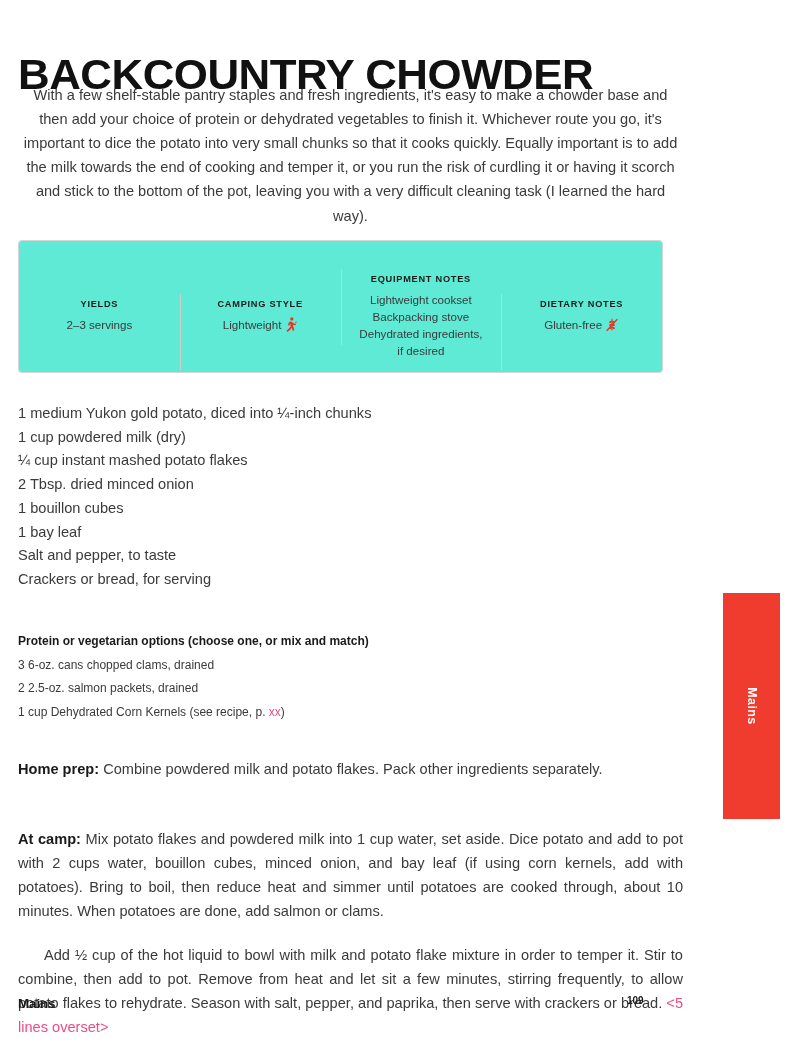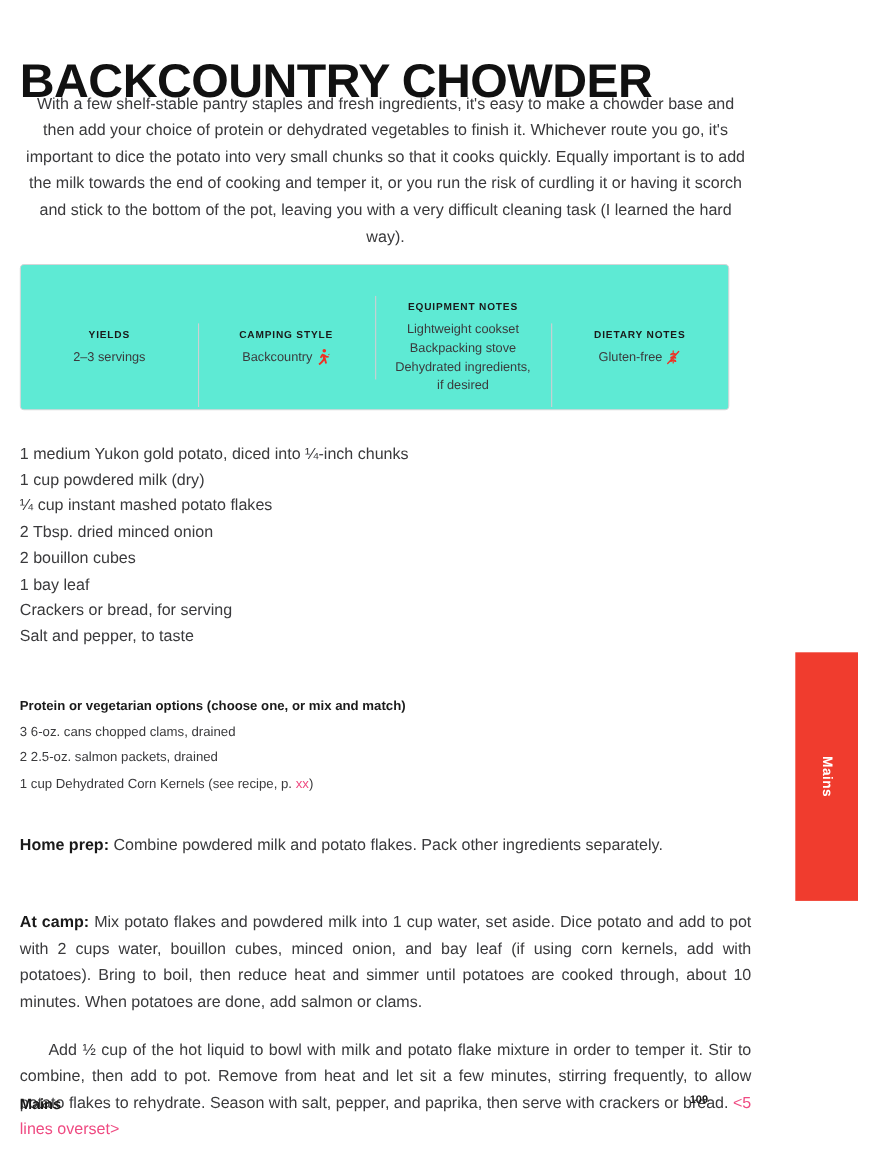--- a/index.html
+++ b/index.html
@@ -209,21 +209,21 @@
       <div class="info-head">YIELDS</div>
       <div class="info-val">
         <div>2–3 servings</div>
       </div>
     </div>
 
     <div class="info-col">
       <div class="info-head">CAMPING STYLE</div>
       <div class="info-val">
         <span class="with-icon">
-          <span>Backcountry</span>
+          <span>Lightweight</span>
           <span class="glyph-icon">
             <svg width="13" height="15" viewBox="0 0 26 30" aria-hidden="true">
               <g fill="#ee3124">
                 <circle cx="15.6" cy="3.8" r="3.3"></circle>
                 <path d="M13.4 8.2c-1.6 0.6 -2.8 1.9 -3.6 3.4l-2.2 4.3 2.7 1.4 2.0 -3.8 1.2 4.9 -4.3 5.3 -4.2 3.6 2.2 2.6 5.1 -4.4 3.4 -4.0 1.6 6.0 3.3 -0.9 -2.0 -7.6 -1.0 -4.1 2.1 1.4 4.0 -0.2 -0.1 -3.0 -3.2 0.2 -3.9 -2.7c-1.3 -0.9 -2.6 -1.2 -4.3 -0.7z"></path>
                 <path d="M22.4 10.6l2.4 -1.6 0.9 1.3 -2.5 1.7z"></path>
               </g>
             </svg>
           </span>
         </span>
@@ -263,24 +263,24 @@
       </div>
     </div>
 
   </div>
 
   <div class="ingredients">
     <div>1 medium Yukon gold potato, diced into ¼-inch chunks</div>
     <div>1 cup powdered milk (dry)</div>
     <div>¼ cup instant mashed potato flakes</div>
     <div>2 Tbsp. dried minced onion</div>
-    <div>2 bouillon cubes</div>
+    <div>1 bouillon cubes</div>
     <div>1 bay leaf</div>
+    <div>Salt and pepper, to taste</div>
     <div>Crackers or bread, for serving</div>
-    <div>Salt and pepper, to taste</div>
   </div>
 
   <div class="protein">
     <div class="sub-head">Protein or vegetarian options (choose one, or mix and match)</div>
     <div>3 6-oz. cans chopped clams, drained</div>
     <div>2 2.5-oz. salmon packets, drained</div>
     <div><span>1 cup Dehydrated Corn Kernels (see recipe, p. </span><span class="xref">xx</span><span>)</span></div>
   </div>
 
   <p class="para p-homeprep"><b>Home prep:</b><span> Combine powdered milk and potato flakes. Pack other ingredients separately.</span></p>

